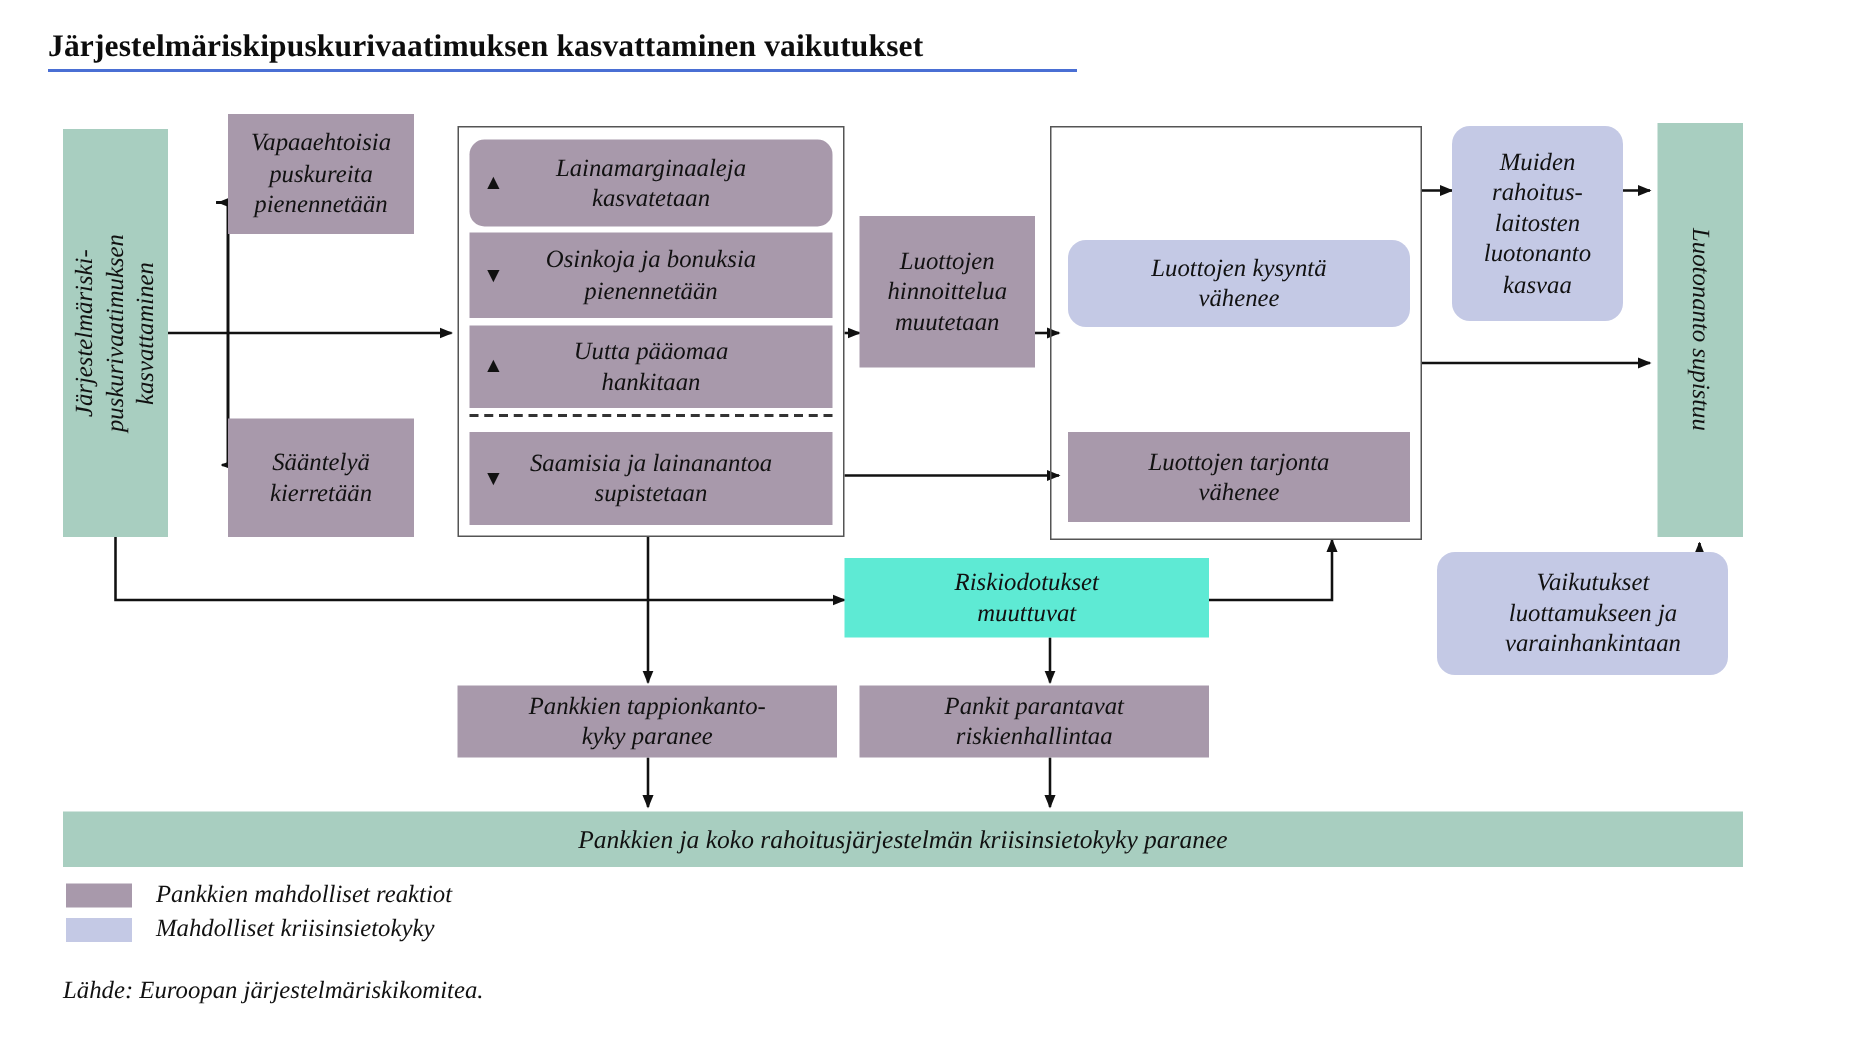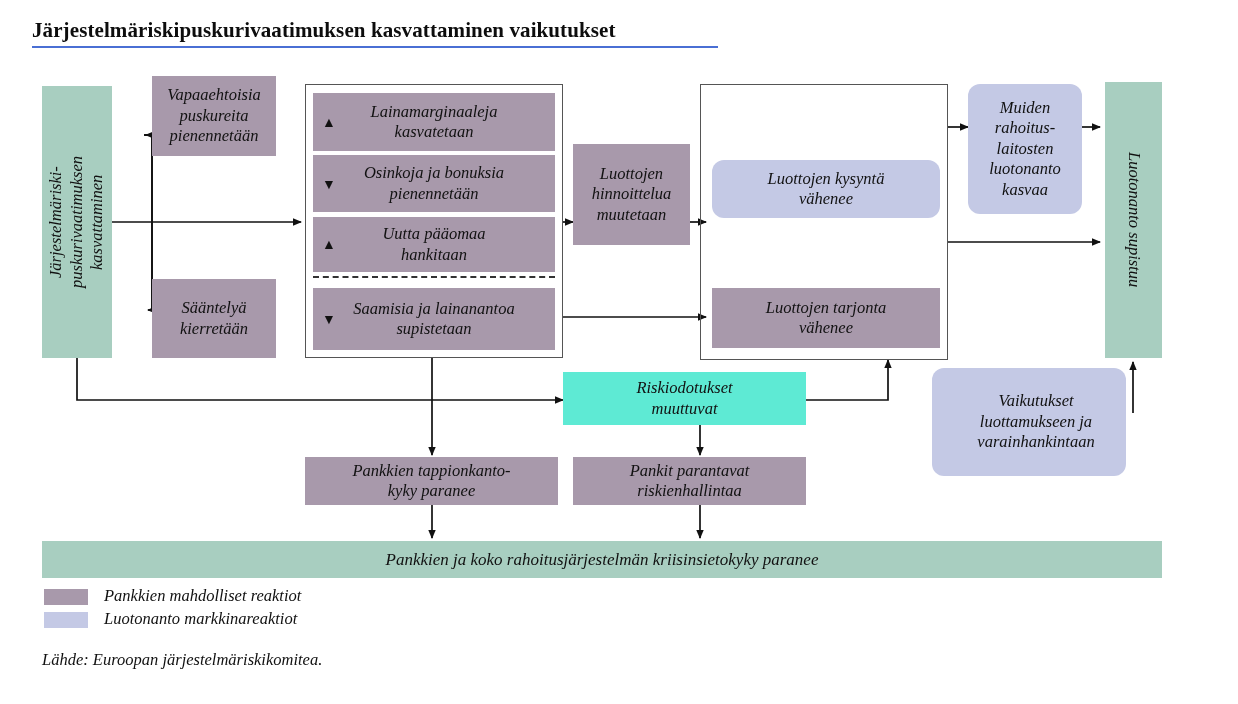--- a/index.html
+++ b/index.html
@@ -126,21 +126,21 @@
 
   <div class="box purple" style="left:152px;top:76px;width:124px;height:80px;">Vapaaehtoisia<br>puskureita<br>pienennetään</div>
 
   <div class="box purple" style="left:152px;top:279px;width:124px;height:79px;">Sääntelyä<br>kierretään</div>
 
   <div class="box outline" style="left:305px;top:84px;width:258px;height:274px;"></div>
 
   <div style="position:absolute;left:313px;top:276px;width:242px;height:0;
               border-top:2px dashed #333;"></div>
 
-  <div class="box purple" style="left:313px;top:93px;width:242px;height:58px;">Lainamarginaaleja<br>kasvatetaan</div>
+  <div class="box purple" style="left:313px;top:93px;width:242px;height:58px;border-radius:10px;">Lainamarginaaleja<br>kasvatetaan</div>
   <div class="arrowbadge" style="left:322px;top:116px;">▲</div>
 
   <div class="box purple" style="left:313px;top:155px;width:242px;height:57px;">Osinkoja ja bonuksia<br>pienennetään</div>
   <div class="arrowbadge" style="left:322px;top:178px;">▼</div>
 
   <div class="box purple" style="left:313px;top:217px;width:242px;height:55px;">Uutta pääomaa<br>hankitaan</div>
   <div class="arrowbadge" style="left:322px;top:238px;">▲</div>
 
   <div class="box purple" style="left:313px;top:288px;width:242px;height:62px;">Saamisia ja lainanantoa<br>supistetaan</div>
   <div class="arrowbadge" style="left:322px;top:313px;">▼</div>
@@ -152,29 +152,29 @@
   <div class="box blue" style="left:712px;top:160px;width:228px;height:58px;">Luottojen kysyntä<br>vähenee</div>
 
   <div class="box purple" style="left:712px;top:288px;width:228px;height:60px;">Luottojen tarjonta<br>vähenee</div>
 
   <div class="box blue" style="left:968px;top:84px;width:114px;height:130px;">Muiden<br>rahoitus-<br>laitosten<br>luotonanto<br>kasvaa</div>
 
   <div class="box green vright" style="left:1105px;top:82px;width:57px;height:276px;">Luotonanto supistuu</div>
 
   <div class="box yellow" style="left:563px;top:372px;width:243px;height:53px;">Riskiodotukset<br>muuttuvat</div>
 
-  <div class="box blue" style="left:932px;top:368px;width:194px;height:108px;padding-left:20px;">Vaikutukset<br>luottamukseen ja<br>varainhankintaan</div>
+  <div class="box blue" style="left:958px;top:368px;width:194px;height:82px;padding-left:20px;">Vaikutukset<br>luottamukseen ja<br>varainhankintaan</div>
 
   <div class="box purple" style="left:305px;top:457px;width:253px;height:48px;">Pankkien tappionkanto-<br>kyky paranee</div>
 
   <div class="box purple" style="left:573px;top:457px;width:233px;height:48px;">Pankit parantavat<br>riskienhallintaa</div>
 
   <div class="box green" style="left:42px;top:541px;width:1120px;height:37px;font-size:17px;">Pankkien ja koko rahoitusjärjestelmän kriisinsietokyky paranee</div>
 
   <div class="legend-sw" style="left:44px;top:589px;background:#a899ab;"></div>
   <div class="legend-tx" style="left:104px;top:586px;">Pankkien mahdolliset reaktiot</div>
 
   <div class="legend-sw" style="left:44px;top:612px;background:#c4c9e5;"></div>
-  <div class="legend-tx" style="left:104px;top:609px;">Luotonanto markkinareaktiot</div>
+  <div class="legend-tx" style="left:104px;top:609px;">Mahdolliset kriisinsietokyky</div>
 
   <div class="source">Lähde: Euroopan järjestelmäriskikomitea.</div>
 
 </div>
 
 </body></html>

